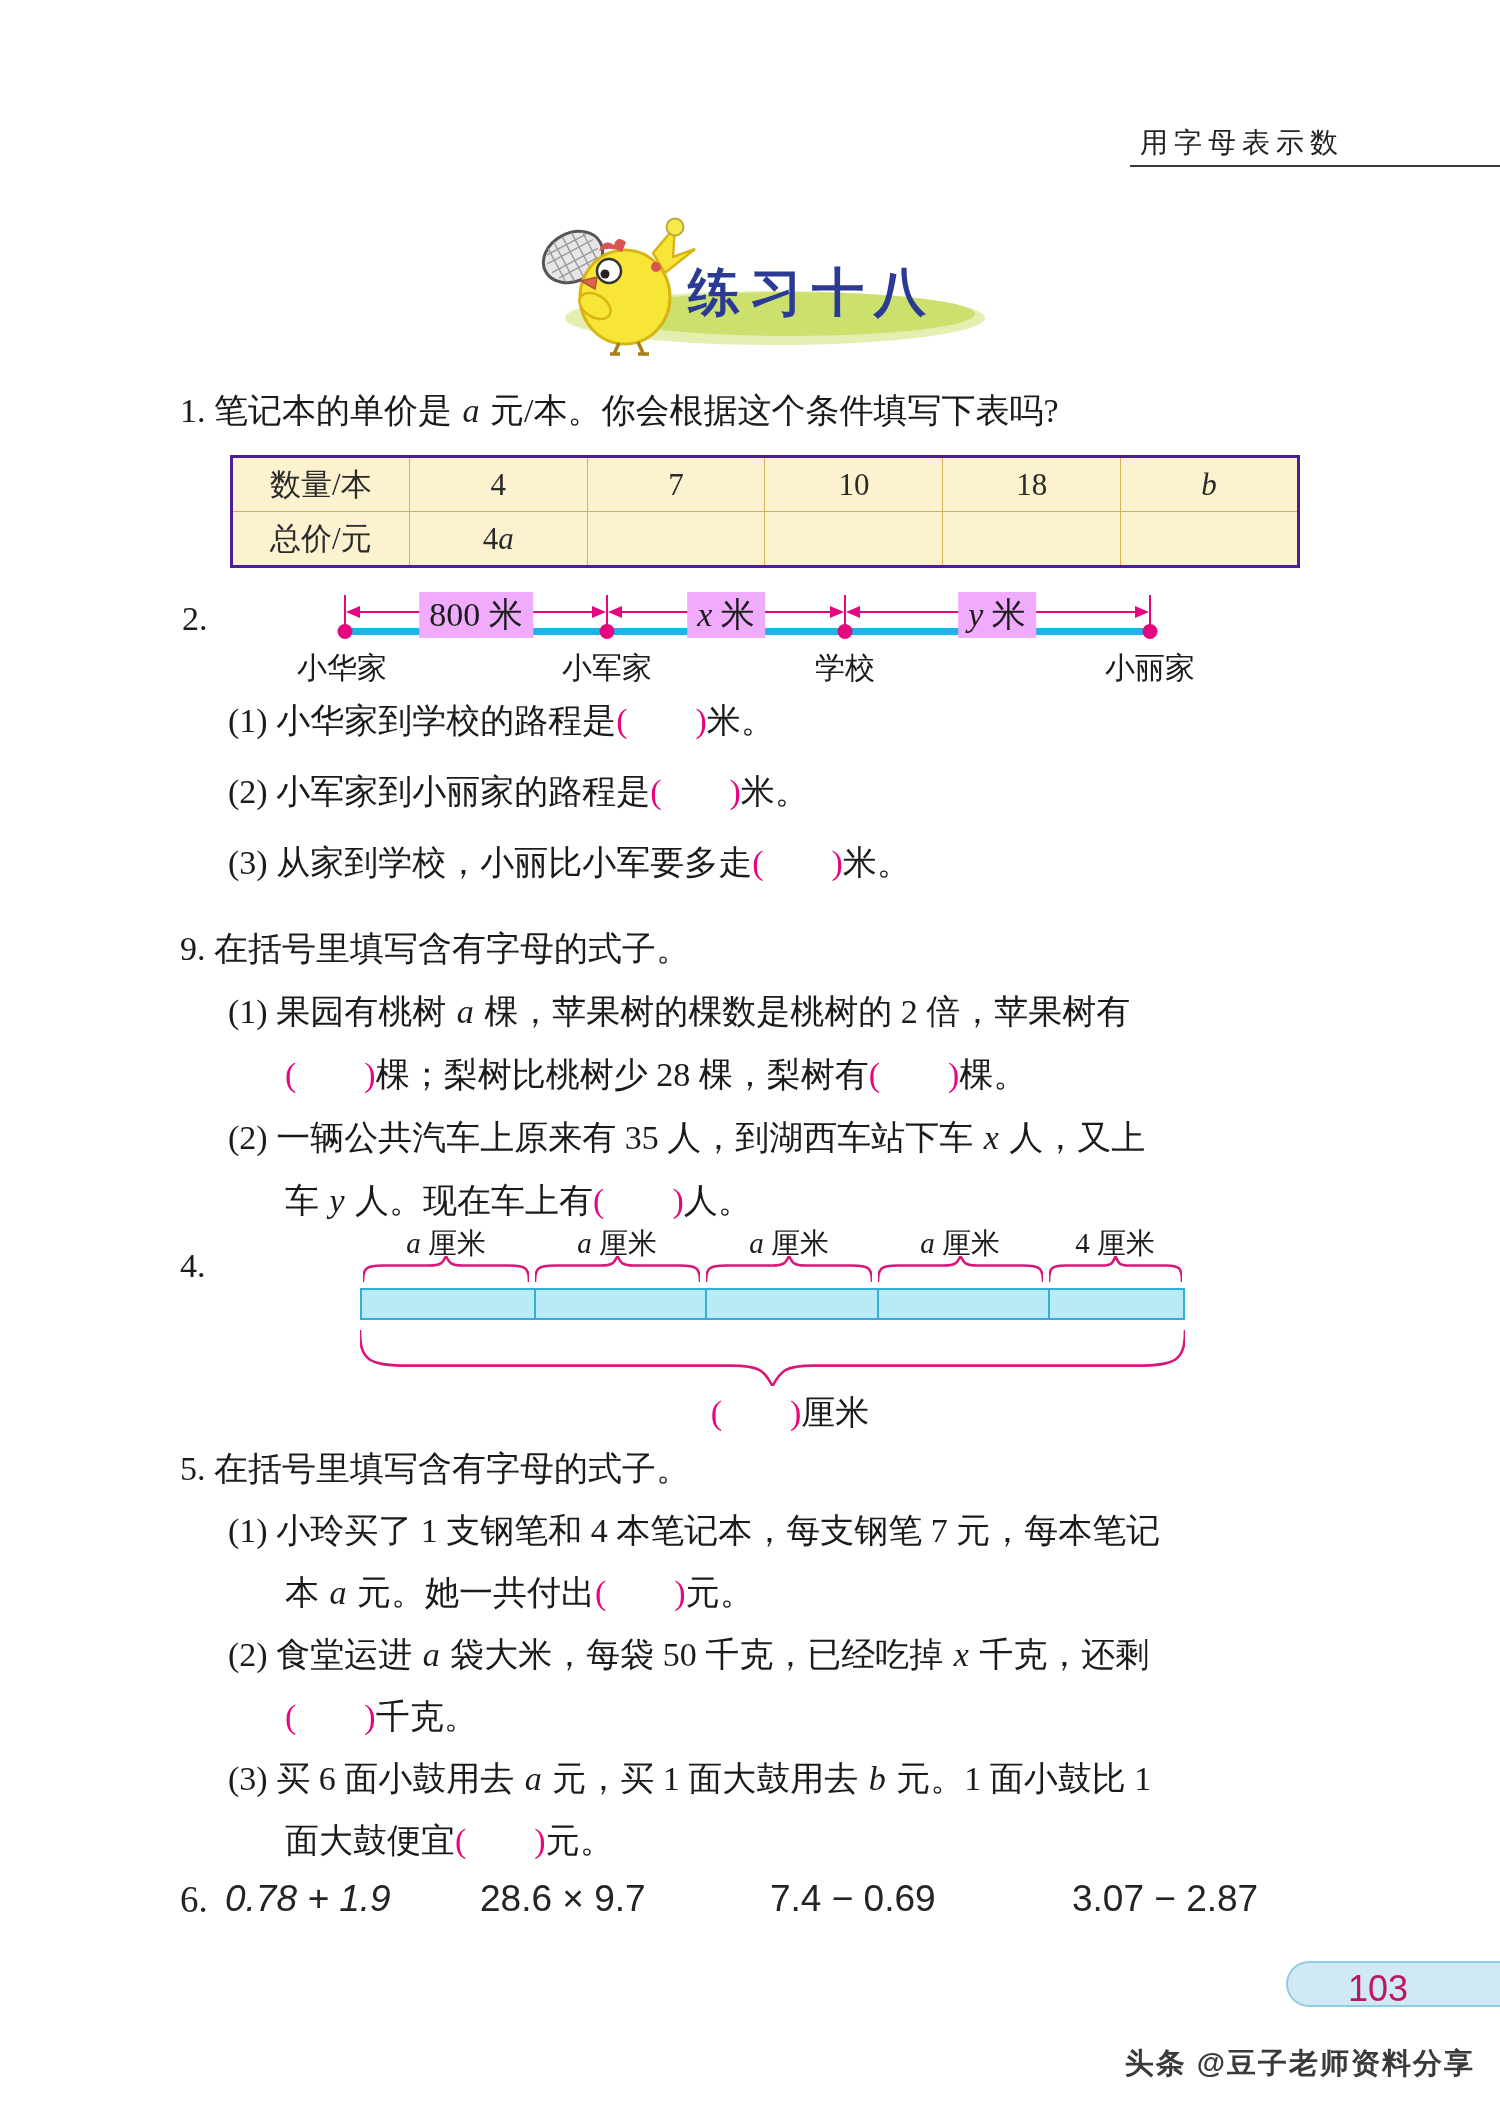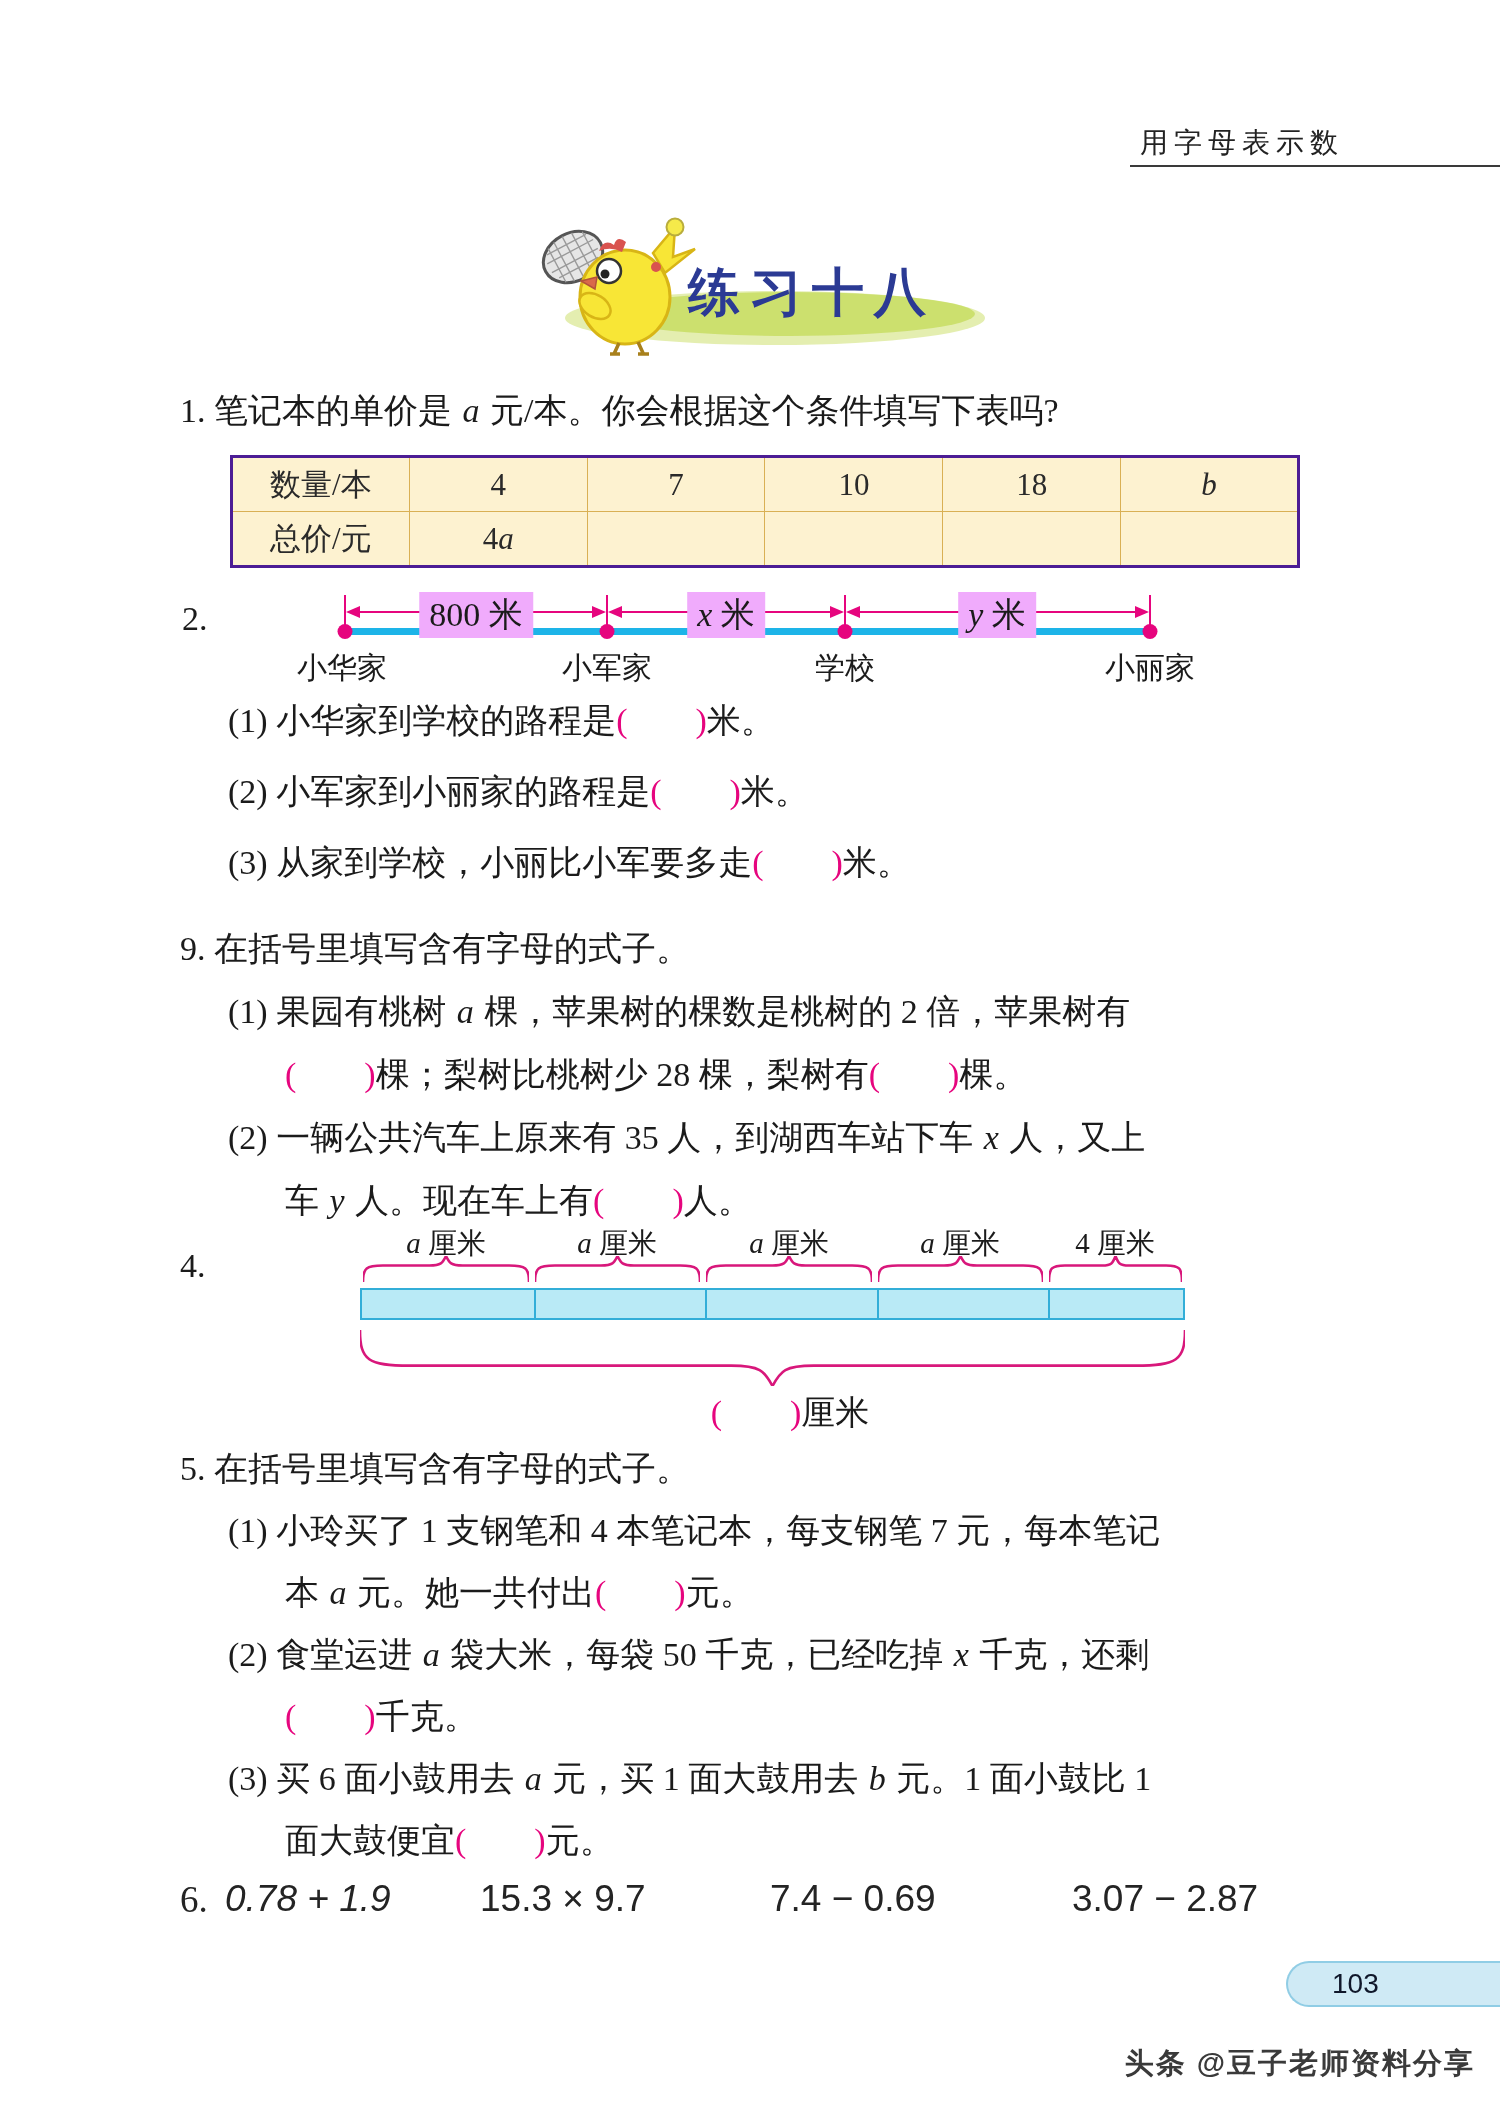--- a/index.html
+++ b/index.html
@@ -31,21 +31,21 @@
        border:2px solid #33aed8;box-sizing:border-box;}
   .bar .div{position:absolute;top:0;width:2px;height:100%;background:#33aed8;}
   .brace{position:absolute;}
   .brace path{stroke:#d8177b;stroke-width:2.6;fill:none;vector-effect:non-scaling-stroke;}
   
   .expr{position:absolute;top:1878px;font-size:37px;font-family:"Liberation Sans","DejaVu Sans",sans-serif;
         color:#242424;white-space:pre;letter-spacing:0px;}
   
   .pagepill{position:absolute;left:1286px;top:1961px;width:214px;height:46px;background:#cfeaf5;
             border:2px solid #90cde5;border-right:none;border-radius:24px 0 0 24px;box-sizing:border-box;}
-  .pagepill .num{position:absolute;left:44px;top:5px;font-size:28px;color:#0f172a;
+  .pagepill .num{position:absolute;left:60px;top:5px;font-size:36px;color:#be185d;
                  font-family:"Liberation Sans","DejaVu Sans",sans-serif;}
   .watermark{position:absolute;right:25px;top:2044px;font-size:29px;font-weight:bold;
              font-family:"Liberation Sans","DejaVu Sans",sans-serif;color:#3a3a3a;letter-spacing:2px;
              text-shadow:2px 2px 0 #ffffff,3px 3px 0 rgba(255,255,255,.6);}
 </style>
 </head>
 <body>
 
 <div class="page">
 
@@ -189,21 +189,21 @@
   <div class="line" style="left:180px;top:1448px;"><span>5. 在括号里填写含有字母的式子。</span></div>
   <div class="line" style="left:228px;top:1510px;"><span>(1) 小玲买了 1 支钢笔和 4 本笔记本，每支钢笔 7 元，每本笔记</span></div>
   <div class="line" style="left:285px;top:1572px;"><span>本 <i>a</i> 元。她一共付出</span><span class="mag">(        )</span><span>元。</span></div>
   <div class="line" style="left:228px;top:1634px;"><span>(2) 食堂运进 <i>a</i> 袋大米，每袋 50 千克，已经吃掉 <i>x</i> 千克，还剩</span></div>
   <div class="line" style="left:285px;top:1696px;"><span></span><span class="mag">(        )</span><span>千克。</span></div>
   <div class="line" style="left:228px;top:1758px;"><span>(3) 买 6 面小鼓用去 <i>a</i> 元，买 1 面大鼓用去 <i>b</i> 元。1 面小鼓比 1</span></div>
   <div class="line" style="left:285px;top:1820px;"><span>面大鼓便宜</span><span class="mag">(        )</span><span>元。</span></div>
 
   <div class="expr" style="left:180px;font-family:'Liberation Serif','DejaVu Serif',serif;">6.</div>
   <div class="expr" style="left:225px;font-style:italic;">0.78 + 1.9</div>
-  <div class="expr" style="left:480px;">15.3 × 9.7</div>
+  <div class="expr" style="left:480px;">28.6 × 9.7</div>
   <div class="expr" style="left:770px;">7.4 − 0.69</div>
   <div class="expr" style="left:1072px;">3.07 − 2.87</div>
 
   <div class="pagepill">
     <div class="num">103</div>
   </div>
   <div class="watermark">头条 @豆子老师资料分享</div>
 
 </div>
 

